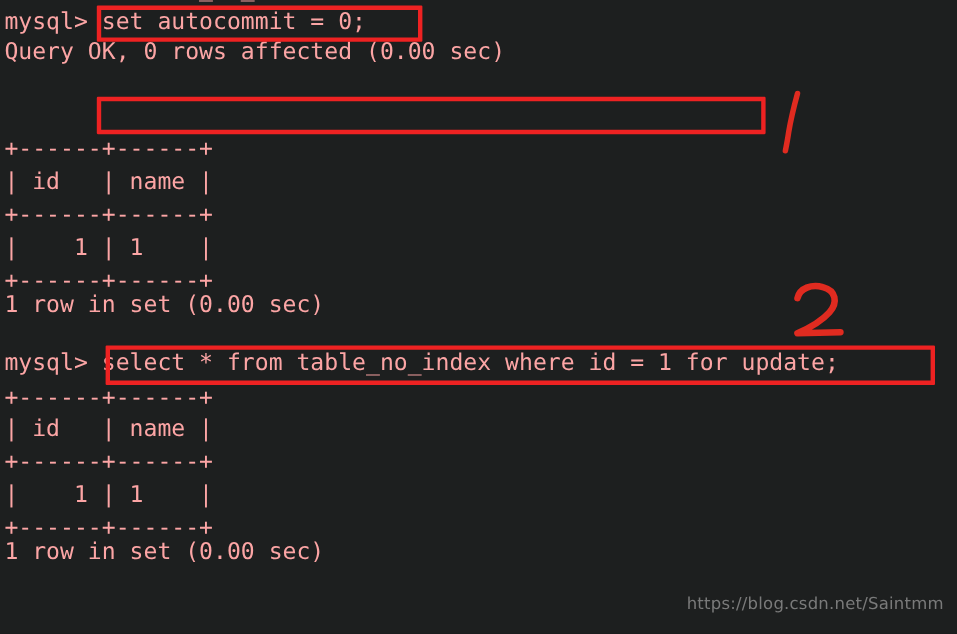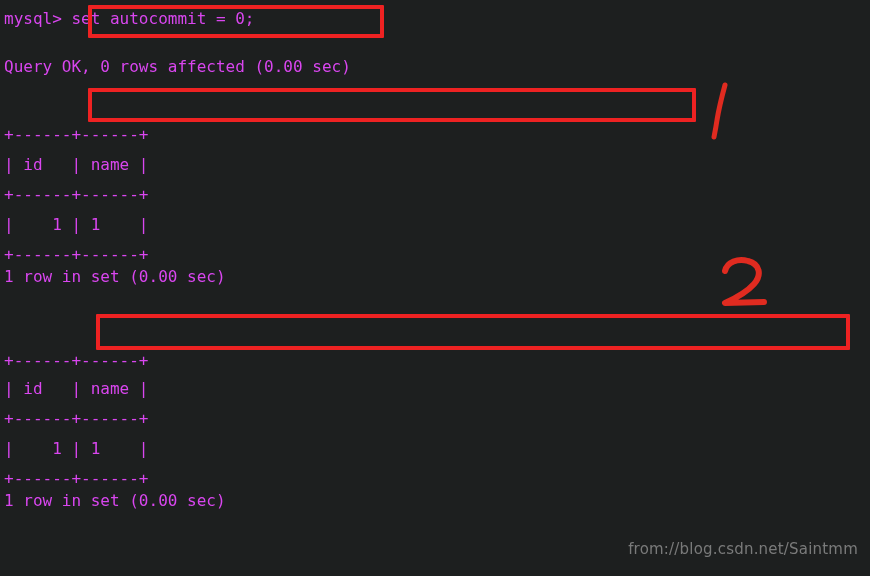--- a/index.html
+++ b/index.html
@@ -19,23 +19,23 @@
     line-height: 38px;
     color: #f2f2f2;
     letter-spacing: 0px;
     -webkit-font-smoothing: antialiased;
   }
   .term-line {
     position: absolute;
     left: 4px;
     white-space: pre;
     font-family: "DejaVu Sans Mono", "Liberation Mono", monospace;
-    font-size: 16px;
+    font-size: 21px;
     line-height: 38px;
-    color: #d946ef;
+    color: #fca5a5;
     height: 48px;
   }
   .term-line.clipped-top {
     top: -30px;
   }
   .hl-box {
     position: absolute;
     border: 4px solid #ee2222;
     box-sizing: border-box;
     pointer-events: none;
@@ -60,27 +60,28 @@
   }
   .annot-svg { display:block; }
 </style>
 </head>
 <body>
 
 <div id="terminal">
 
   <div class="term-line clipped-top" style="top:-30px;">t * from table_no_index where id = 1' at line 1</div>
   <div class="term-line" style="top:0px;">mysql&gt; set autocommit = 0;</div>
-  <div class="term-line" style="top:48px;">Query OK, 0 rows affected (0.00 sec)</div>
+  <div class="term-line" style="top:28px;">Query OK, 0 rows affected (0.00 sec)</div>
   <div class="term-line" style="top:116px;">+------+------+</div>
   <div class="term-line" style="top:146px;">| id   | name |</div>
   <div class="term-line" style="top:176px;">+------+------+</div>
   <div class="term-line" style="top:206px;">|    1 | 1    |</div>
   <div class="term-line" style="top:236px;">+------+------+</div>
   <div class="term-line" style="top:258px;">1 row in set (0.00 sec)</div>
+  <div class="term-line" style="top:310px;">mysql&gt; select * from table_no_index where id = 1 for update;</div>
   <div class="term-line" style="top:342px;">+------+------+</div>
   <div class="term-line" style="top:370px;">| id   | name |</div>
   <div class="term-line" style="top:400px;">+------+------+</div>
   <div class="term-line" style="top:430px;">|    1 | 1    |</div>
   <div class="term-line" style="top:460px;">+------+------+</div>
   <div class="term-line" style="top:482px;">1 row in set (0.00 sec)</div>
 
   <div class="term-line" style="top:532px;">
     
   </div>
@@ -94,15 +95,15 @@
       <path d="M20 3 C17 14, 14 26, 12 38 C11 45, 10 50, 9 55" stroke="#e02b20" stroke-width="5" fill="none" stroke-linecap="round" stroke-linejoin="round"></path>
     </svg>
   </div>
 
   <div class="annot" style="left:716px; top:255px; width:60px; height:60px;">
     <svg class="annot-svg" width="60" height="60" viewBox="0 0 60 60" aria-hidden="true">
       <path d="M9 16 C11 7, 22 3, 32 6 C44 9, 46 20, 38 29 C30 38, 18 44, 9 48 L48 47" stroke="#e02b20" stroke-width="6" fill="none" stroke-linecap="round" stroke-linejoin="round"></path>
     </svg>
   </div>
 
-  <div class="watermark">from://blog.csdn.net/Saintmm</div>
+  <div class="watermark">https://blog.csdn.net/Saintmm</div>
 
 </div>
 
 </body></html>

